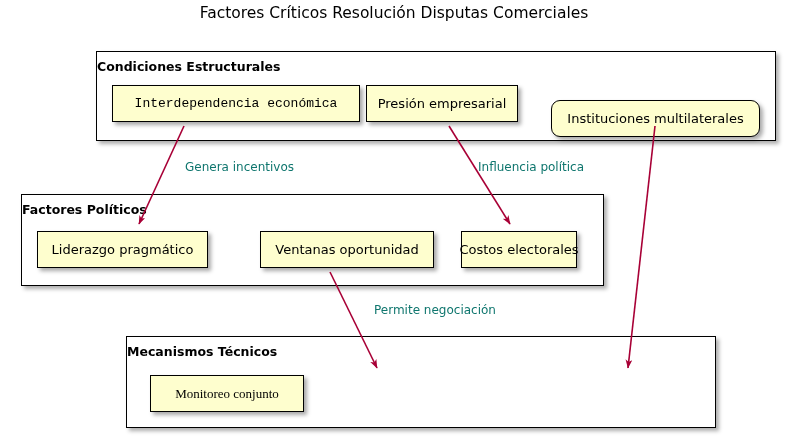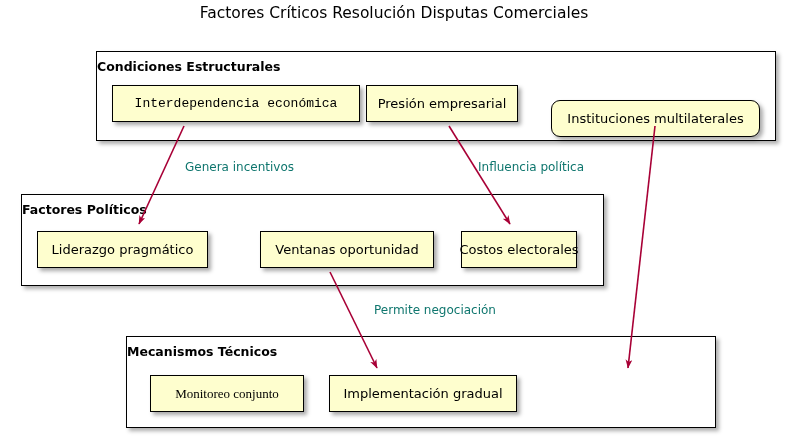--- a/index.html
+++ b/index.html
@@ -113,23 +113,20 @@
   </div>
 
   <div class="group-box" style="left:126px; top:336px; width:590px; height:92px;">
     <div class="group-title">Mecanismos Técnicos</div>
   </div>
 
   <div class="node" style="left:150px; top:375px; width:154px; height:37px;font-family:Liberation Serif, serif;">
     <span class="node-label">Monitoreo conjunto</span>
   </div>
 
-  <div class="node" style="left:329px; top:375px; width:188px; height:37px;">
-    <span class="node-label">Implementación gradual</span>
-  </div>
 
 
   <svg id="edge-layer" viewBox="0 0 788 439">
     <defs>
       <marker id="arrowhead" markerWidth="10" markerHeight="10" refX="8.4" refY="3.4" orient="auto" markerUnits="userSpaceOnUse">
         <path d="M0,0 L9,3.4 L0,6.8 L2.4,3.4 Z" fill="#A80036"></path>
       </marker>
     </defs>
 
     <path d="M184,126 L139,224" fill="none" stroke="#A80036" stroke-width="1.6" marker-end="url(#arrowhead)"></path>

